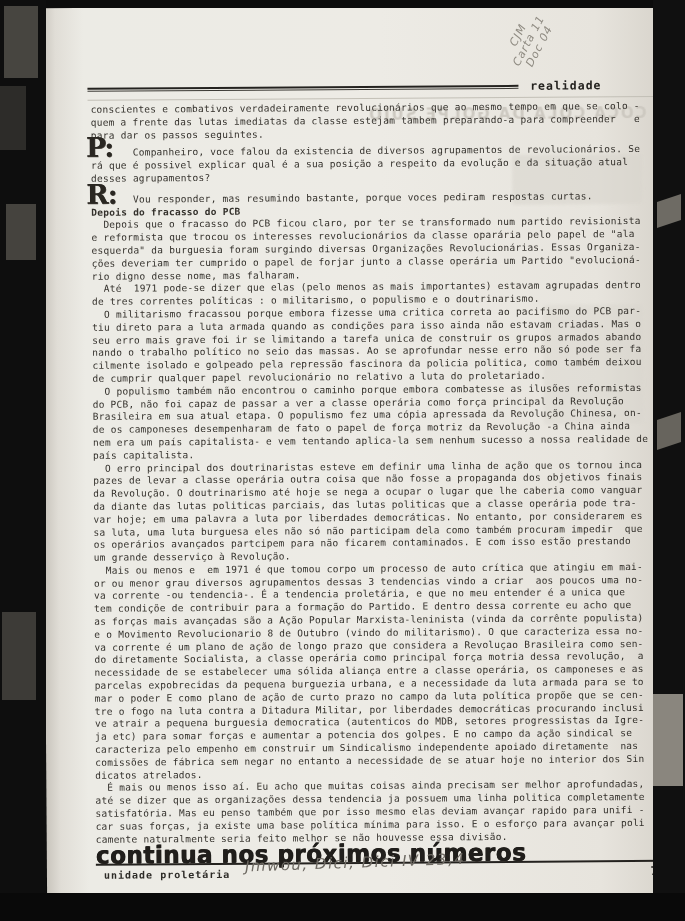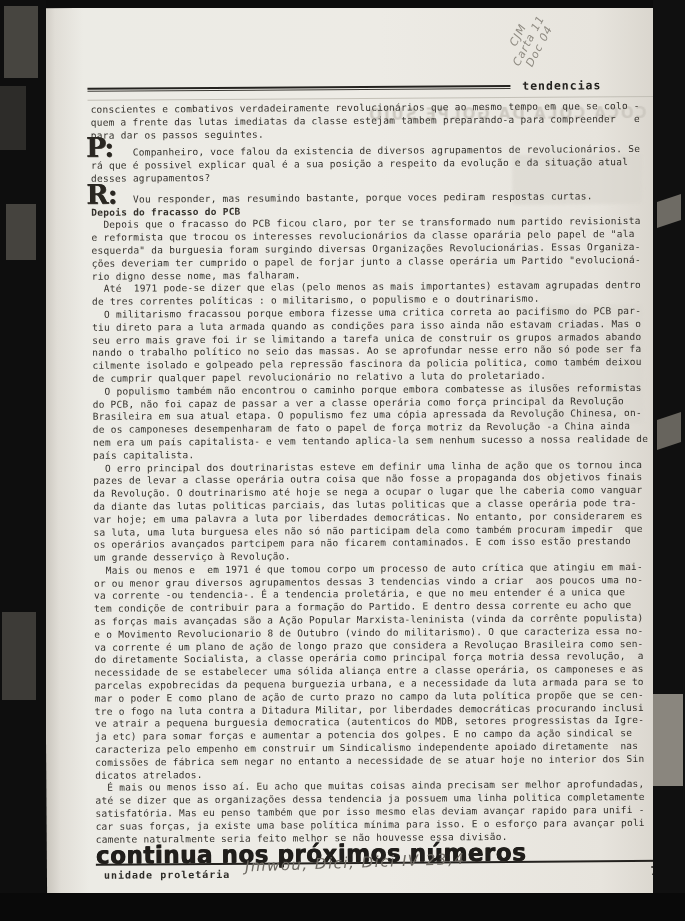--- a/index.html
+++ b/index.html
@@ -120,21 +120,21 @@
       <div>CJM</div>
       <div>Carta 11</div>
       <div>Doc 04</div>
     </div>
 
     <div class="header-row">
       <div class="double-rule">
         <div class="r1"></div>
           <div class="r2"></div>
       </div>
-      <div class="header-label">tendencias</div>
+      <div class="header-label">realidade</div>
     </div>
     <div class="thin-rule"></div>
 
     <div class="text">
 
       <p class="tline">conscientes e combativos verdadeiramente revolucionários que ao mesmo tempo em que se colo -
 quem a frente das lutas imediatas da classe estejam tambem preparando-a para compreender   e
 para dar os passos seguintes.</p>
 
       <div class="gap-s"></div>

